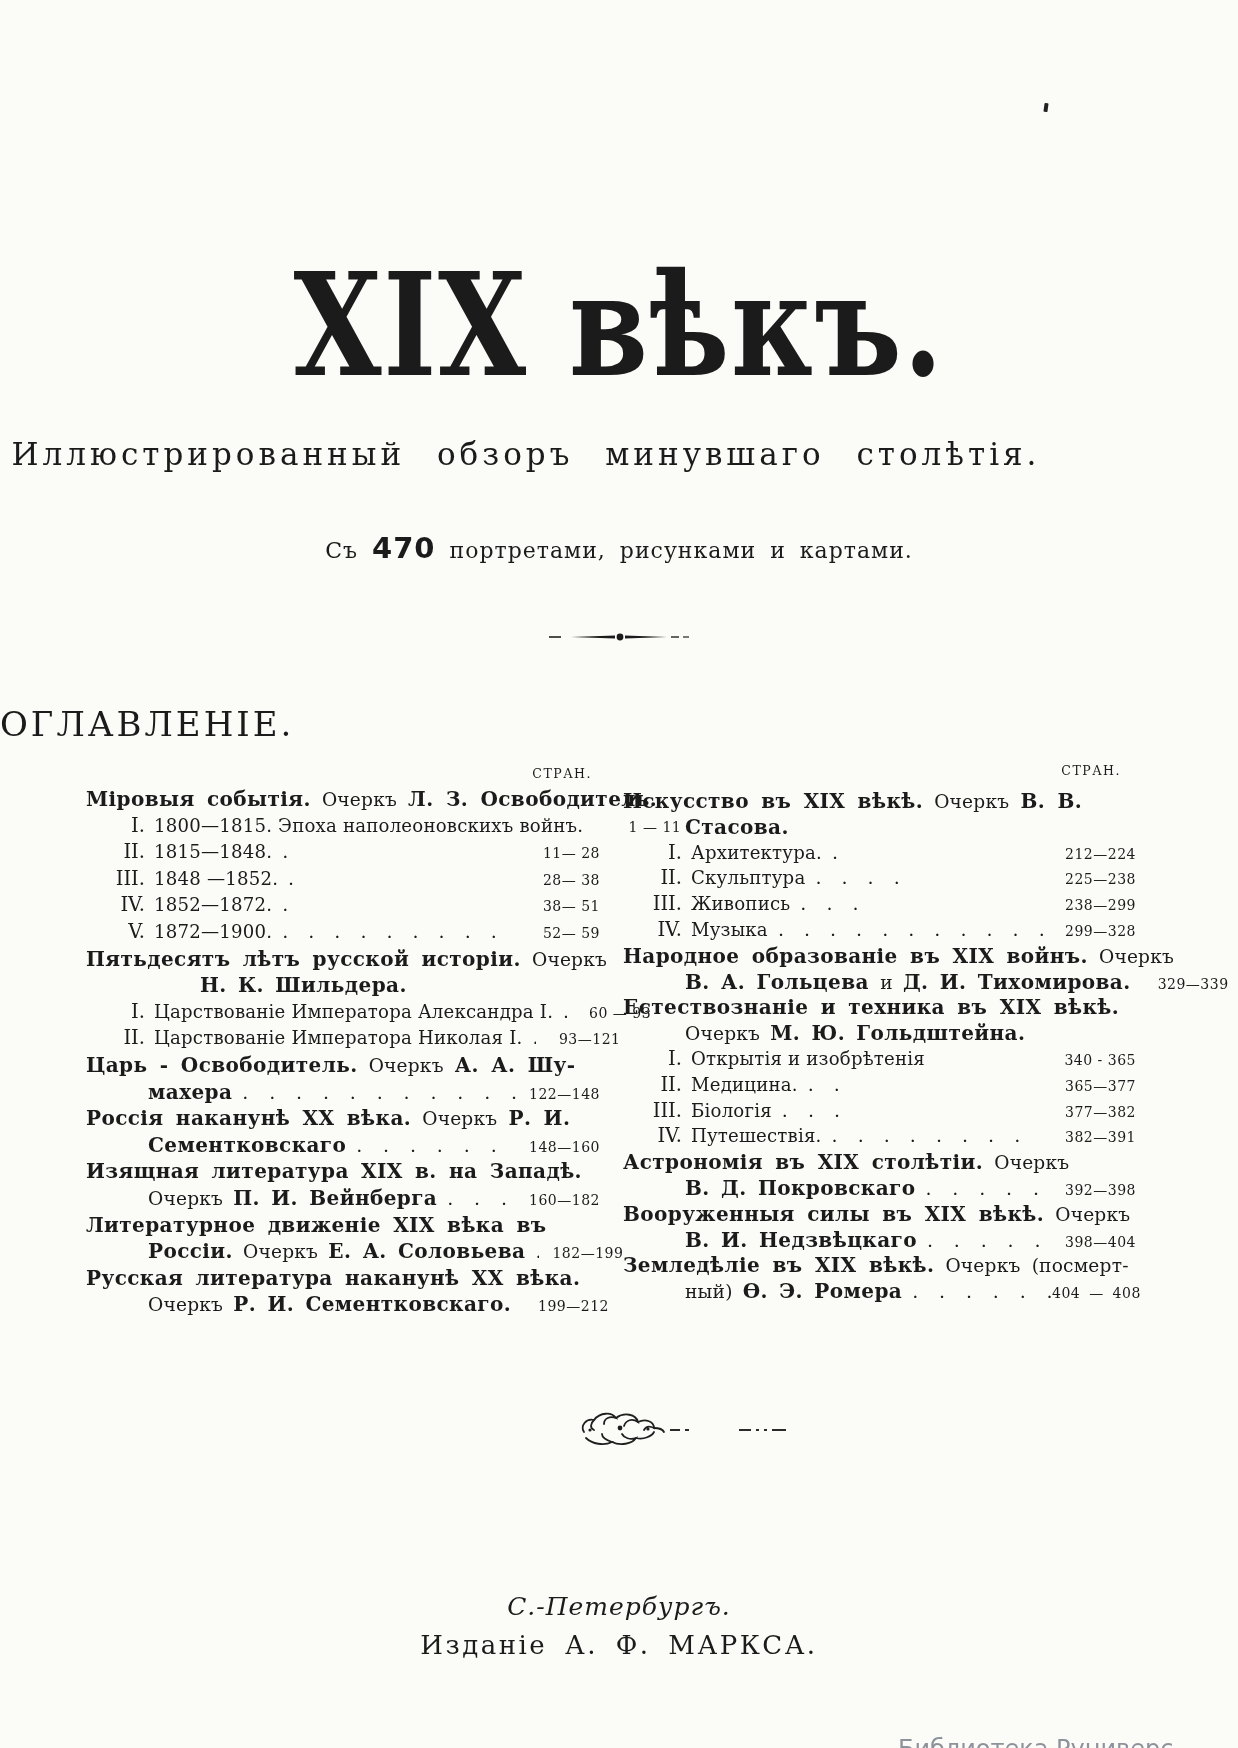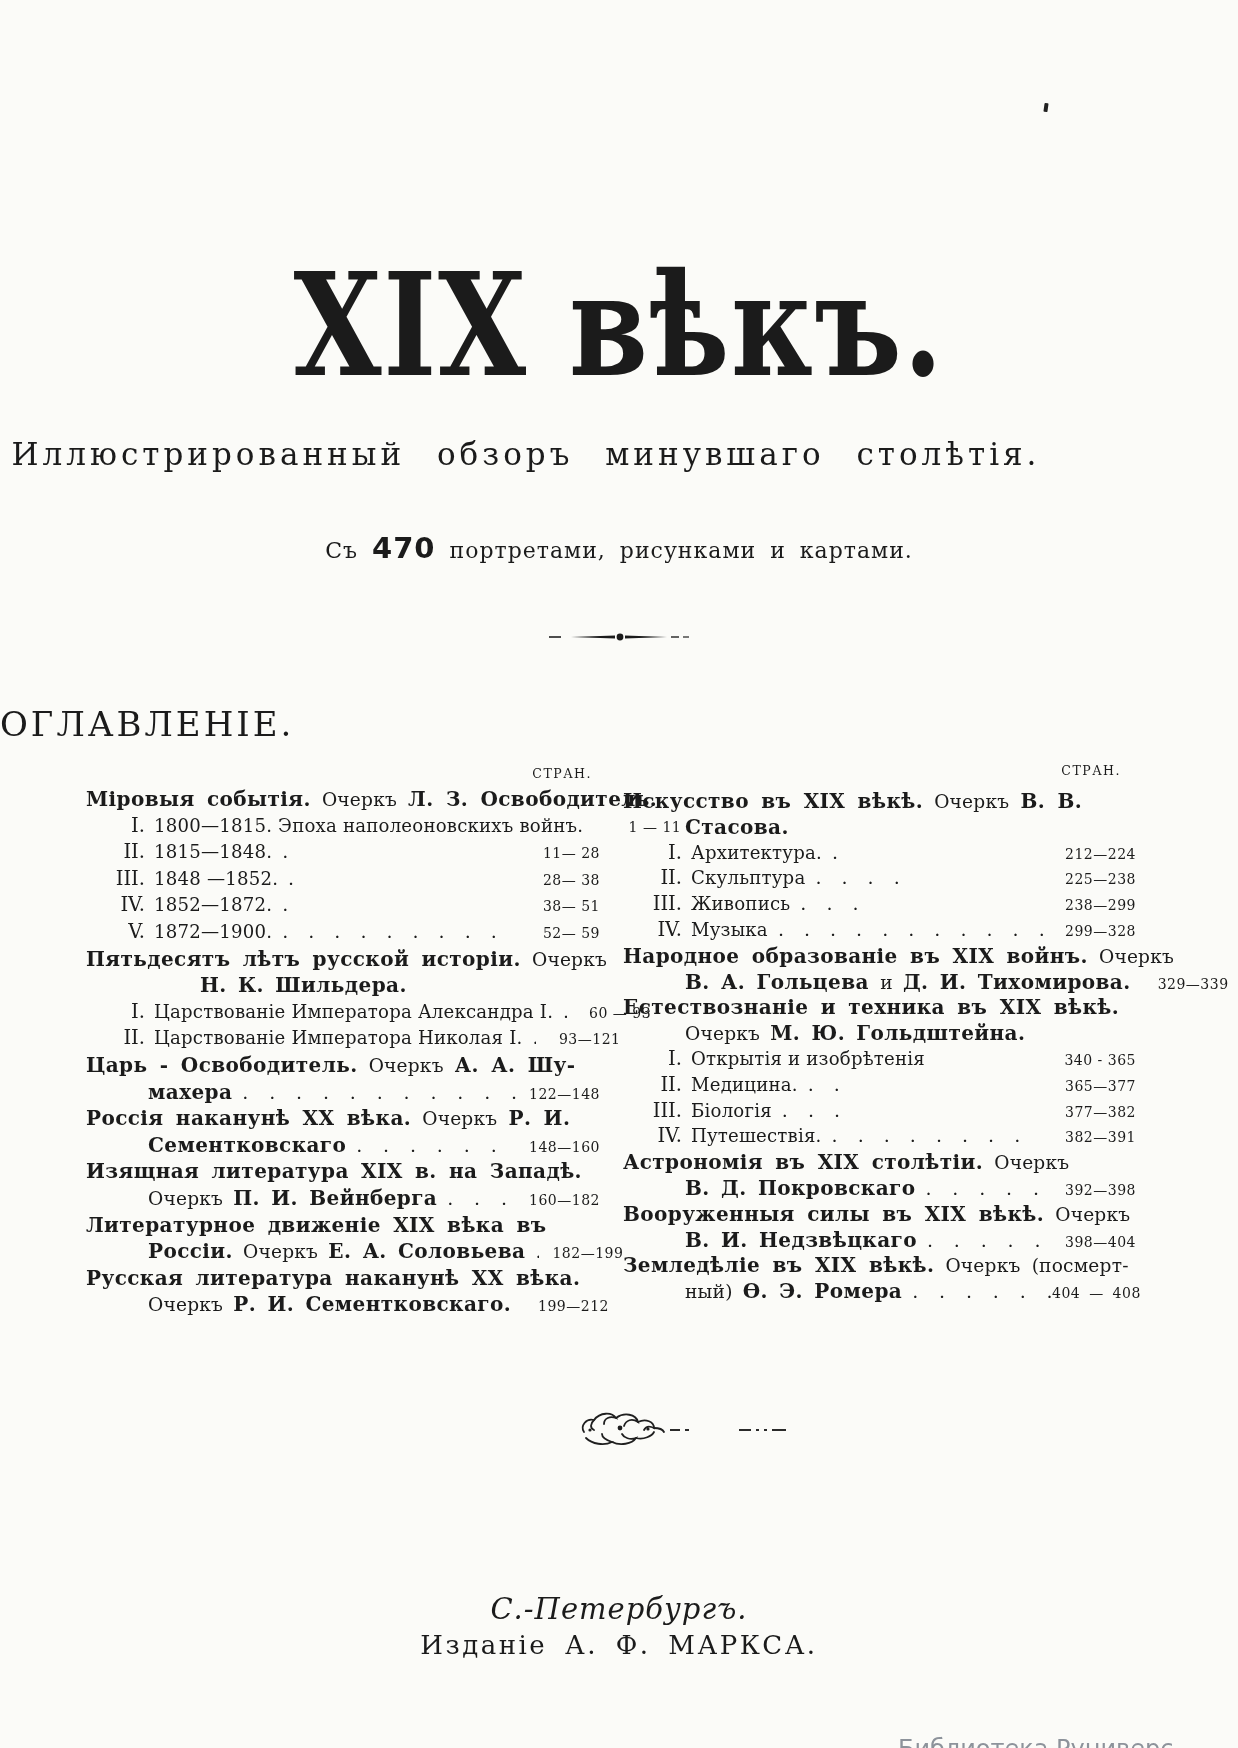--- a/index.html
+++ b/index.html
@@ -64,21 +64,21 @@
   .pages{flex:none; width:84px; text-align:right; white-space:pre; font-weight:normal; font-size:14px; letter-spacing:0.5px;}
 
   .tailpiece{position:absolute; left:576px; top:1408px; width:90px; height:44px;}
   .tail-dashes{position:absolute; top:1429px; height:3px;}
   .d1{left:670px;}
   .d2{left:739px;}
   .dash{display:inline-block; vertical-align:top; height:2px; background:#2a2a2a; margin-right:5px;}
 
   .city-imprint{
     position:absolute; left:0; top:1592px; width:1238px;
-    text-align:center; font-style:italic; font-size:29px; letter-spacing:1px; white-space:pre;
+    text-align:center; font-style:italic; font-size:25px; letter-spacing:1px; white-space:pre;
   }
   .publisher-imprint{
     position:absolute; left:0; top:1630px; width:1238px;
     text-align:center; font-size:26px; letter-spacing:2.5px; word-spacing:7px; white-space:pre;
   }
   .watermark{
     position:absolute; left:898px; top:1735px; width:330px;
     font-family:"DejaVu Sans", sans-serif; font-size:24px; color:var(--wm); white-space:pre;
   }
 </style>

